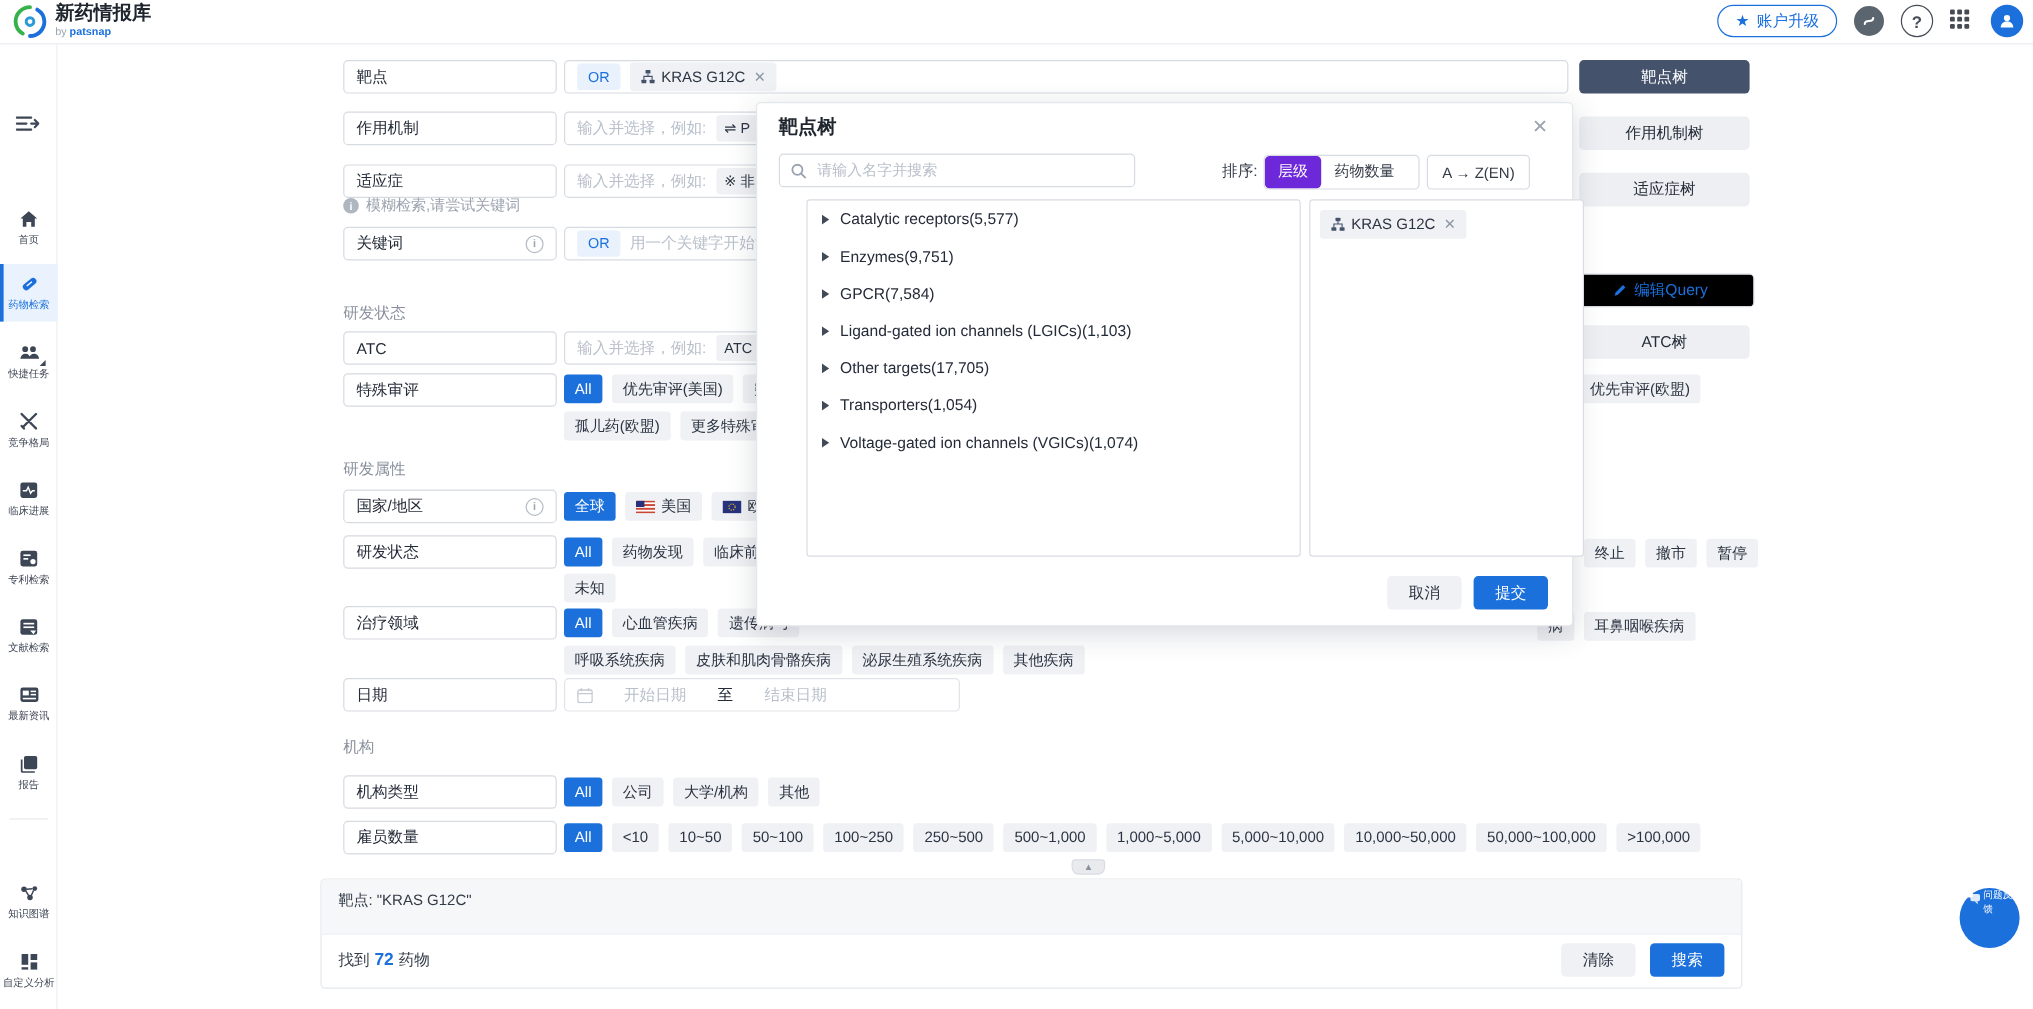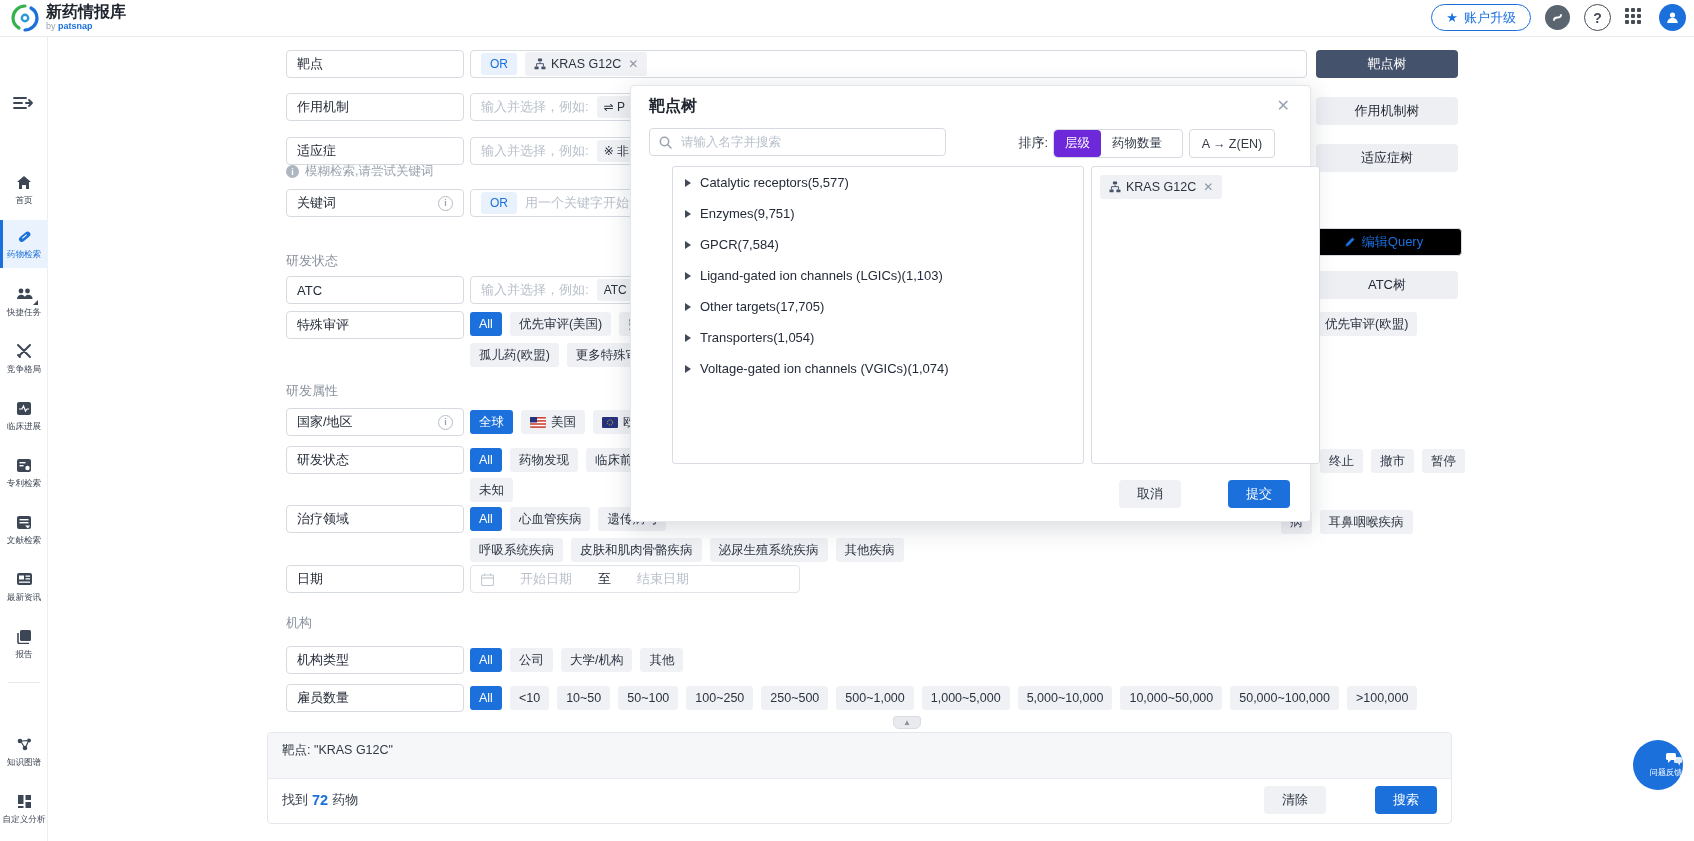--- a/index.html
+++ b/index.html
@@ -55,21 +55,21 @@
   .flag{width:16px;height:11px;display:inline-block;border-radius:1px;overflow:hidden;}
   
   .datebox{left:470px;width:330px;height:28px;border:1px solid #e0e3e8;border-radius:4px;background:#fff;display:flex;align-items:center;padding:0 10px;gap:26px;font-size:13px;}
   
   .pill{left:893px;top:716px;width:28px;height:13px;background:#e8eaee;border:1px solid #d9dce2;border-radius:3px 3px 6px 6px;display:flex;align-items:center;justify-content:center;font-size:8px;color:#8a919e;}
   
   .qpanel{left:267px;top:732px;width:1185px;height:92px;border:1px solid #e4e7ec;border-radius:4px;background:#fff;}
   .qtop{position:absolute;left:0;top:0;right:0;height:46px;background:#f6f7f9;border-bottom:1px solid #e9ebef;border-radius:4px 4px 0 0;display:flex;align-items:flex-start;padding:9px 14px;font-size:12.5px;color:#333b47;box-sizing:border-box;}
   .qbottom{position:absolute;left:0;bottom:0;right:0;height:46px;display:flex;align-items:center;padding:0 14px;box-sizing:border-box;font-size:13px;color:#333b47;}
   .qcount{color:#1b70dc;font-weight:bold;font-size:14.5px;margin:0 4px;}
-  .btn{height:28px;border-radius:4px;display:inline-flex;align-items:center;justify-content:center;font-size:13px;padding:0 18px;box-sizing:border-box;margin-left:37px;}
+  .btn{height:28px;border-radius:4px;display:inline-flex;align-items:center;justify-content:center;font-size:13px;padding:0 18px;box-sizing:border-box;}
   .btn.gray{background:#f0f1f4;color:#2b3442;}
   .btn.blue{background:#1b70dc;color:#fff;}
   
   .modal{left:630px;top:85px;width:681px;height:437px;background:#fff;border:1px solid #e3e6ea;border-radius:4px;box-shadow:0 6px 24px rgba(40,50,70,.18);z-index:100;}
   .m-title{position:absolute;left:18px;top:10px;font-size:16px;font-weight:bold;color:#20262f;}
   .m-close{position:absolute;right:20px;top:10px;font-size:16px;color:#9aa3af;}
   .m-search{position:absolute;left:18px;top:42px;width:297px;height:28px;border:1px solid #d6dae1;border-radius:4px;display:flex;align-items:center;gap:7px;padding:0 9px;box-sizing:border-box;}
   .m-search input{border:0;outline:0;flex:1;font-size:12.5px;font-family:inherit;color:#242b38;background:transparent;}
   .m-search input::placeholder{color:#b9c0cb;}
   .m-sort{position:absolute;right:262px;top:48px;font-size:13px;color:#333b47;}
@@ -79,21 +79,21 @@
   .seg .opt{height:27px;display:flex;align-items:center;justify-content:center;font-size:12.5px;color:#333b47;padding:0 11px;}
   .seg .opt.on{background:#6d28d9;color:#fff;border-radius:4px;}
   .m-panel{position:absolute;top:80px;bottom:57px;border:1px solid #d9dce2;border-radius:3px;background:#fff;overflow:hidden;margin-left:23px;}
   .m-left{left:18px;width:410px;}
   .m-right{left:437px;width:227px;}
   .trow{display:flex;align-items:center;gap:9px;padding:8px 12px;font-size:13px;color:#242b38;}
   .caret{width:0;height:0;border-top:4px solid transparent;border-bottom:4px solid transparent;border-left:6px solid #424a57;flex:none;}
   .m-foot{position:absolute;right:20px;bottom:13px;display:flex;gap:10px;}
   .ticon{color:#44536b;display:inline-flex;}
   
-  .feedback{left:1633px;top:740px;width:50px;height:50px;border-radius:50%;background:#1b70dc;color:#fff;display:flex;flex-direction:column;align-items:flex-end;justify-content:center;gap:1px;z-index:30;}
+  .feedback{left:1633px;top:740px;width:50px;height:50px;border-radius:50%;background:#1b70dc;color:#fff;display:flex;flex-direction:row;align-items:flex-start;justify-content:center;gap:1px;z-index:30;}
   .feedback .flab{font-size:8.5px;transform:scale(.95);}
   svg{display:block;}
 </style>
 </head>
 <body>
 
 <div class="abs header">
   <div class="abs logo-wrap">
     <span>
       <svg width="30" height="30" viewBox="0 0 30 30">

